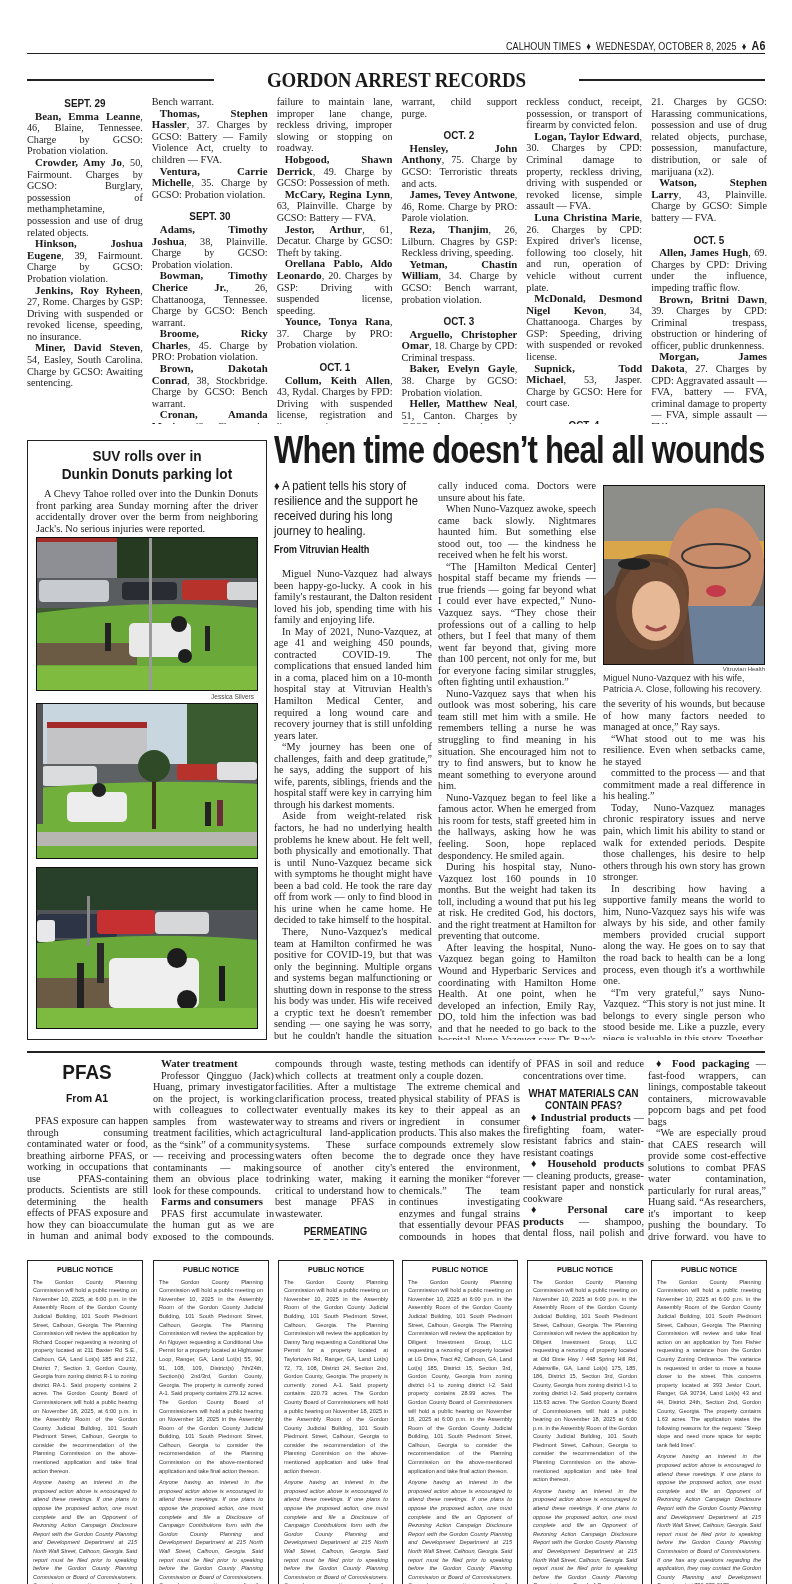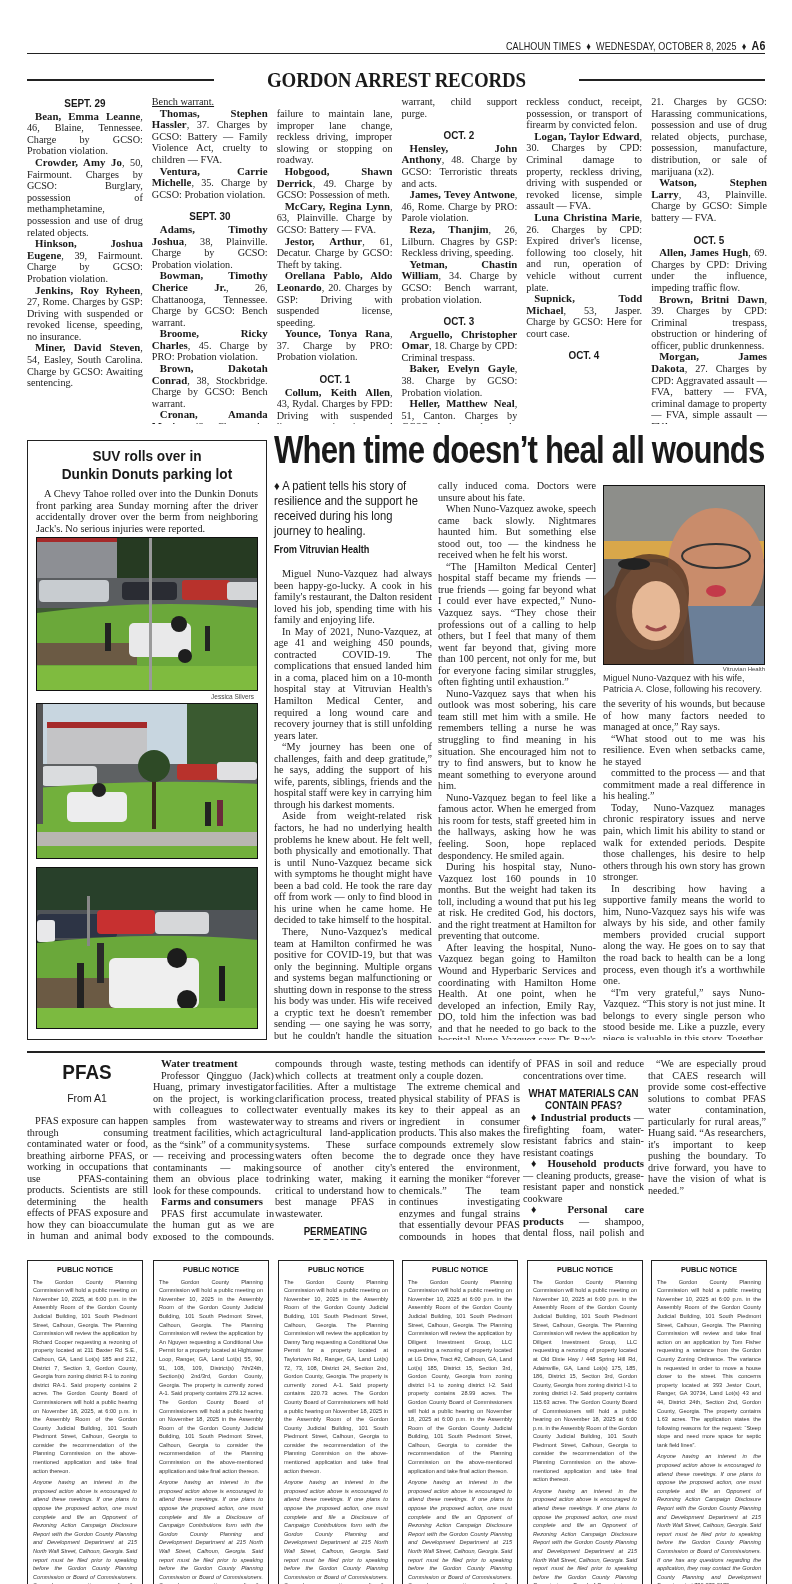--- a/index.html
+++ b/index.html
@@ -38,21 +38,21 @@
   .story-col p { text-indent: 8px; }
   .fphoto { position: absolute; left: 603px; top: 485px; width: 162px; height: 180px; border: 1px solid #111; overflow: hidden; }
   .fcredit { position: absolute; left: 603px; top: 666px; width: 162px; text-align: right; font-family: "Liberation Sans", sans-serif; font-size: 6px; color: #444; }
   .fcaption { position: absolute; left: 603px; top: 673px; width: 162px; font-family: "Liberation Sans", sans-serif; font-size: 9px; line-height: 11px; color: #333; }
 
   
   .hdiv { position: absolute; left: 27px; top: 1051px; width: 738px; height: 1.5px; background: #222; }
 
   
   .pfas-title { position: absolute; left: 27px; top: 1060px; width: 120px; text-align: center; font-family: "Liberation Sans", sans-serif; font-weight: bold; font-size: 21px; transform: scaleX(0.9); }
-  .pfas-from { position: absolute; left: 27px; top: 1092px; width: 120px; text-align: center; font-family: "Liberation Sans", sans-serif; font-weight: normal; font-size: 10.5px; }
+  .pfas-from { position: absolute; left: 27px; top: 1092px; width: 120px; text-align: center; font-family: "Liberation Sans", sans-serif; font-weight: bold; font-size: 10.5px; }
   .pcol { position: absolute; top: 1058px; width: 121px; font-family: "Liberation Serif", serif; font-size: 10.2px; line-height: 11.5px; text-align: justify; overflow: hidden; height: 182px; }
   .pcol p { text-indent: 8px; }
   .pcol .sub { font-weight: bold; font-size: 10.8px; text-indent: 8px; }
   .pcol .shead { font-family: "Liberation Sans", sans-serif; font-weight: bold; font-size: 10.5px; text-align: center; margin: 7px 0 1px; transform: scaleX(0.92); }
   .pcol .blt b { font-weight: bold; font-size: 10.8px; }
 
   
   .notice { position: absolute; top: 1260px; width: 116px; border: 1px solid #222; padding: 5px 5px 4px; font-family: "Liberation Sans", sans-serif; font-size: 5.6px; line-height: 8.6px; color: #333; transform: none; }
   .notice h3 { font-size: 7.2px; font-weight: bold; text-align: center; margin-bottom: 3px; color: #111; }
   .notice p { text-align: justify; margin-bottom: 3px; }
@@ -80,56 +80,57 @@
 <div class="arrests" id="arrests">
     <div class="acol">
       <div class="date">SEPT. 29</div>
       <p><b>Bean, Emma Leanne</b><span>, 46, Blaine, Tennessee. Charge by GCSO: Probation violation.</span></p>
       <p><b>Crowder, Amy Jo</b><span>, 50, Fairmount. Charges by GCSO: Burglary, possession of methamphetamine, possession and use of drug related objects.</span></p>
       <p><b>Hinkson, Joshua Eugene</b><span>, 39, Fairmount. Charge by GCSO: Probation violation.</span></p>
       <p><b>Jenkins, Roy Ryheen</b><span>, 27, Rome. Charges by GSP: Driving with suspended or revoked license, speeding, no insurance.</span></p>
       <p><b>Miner, David Steven</b><span>, 54, Easley, South Carolina. Charge by GCSO: Awaiting sentencing.</span></p>
     </div>
     <div class="acol">
-      <p style="text-indent: 0px; text-decoration: underline;"><b></b><span>Bench warrant.</span></p>
+      <p style="text-indent: 0px;"><b></b><span>Bench warrant.</span></p>
       <p><b>Thomas, Stephen Hassler</b><span>, 37. Charges by GCSO: Battery — Family Violence Act, cruelty to children — FVA.</span></p>
       <p><b>Ventura, Carrie Michelle</b><span>, 35. Charge by GCSO: Probation violation.</span></p>
       <div class="date gap">SEPT. 30</div>
       <p><b>Adams, Timothy Joshua</b><span>, 38, Plainville. Charge by GCSO: Probation violation.</span></p>
       <p><b>Bowman, Timothy Cherice Jr.</b><span>, 26, Chattanooga, Tennessee. Charge by GCSO: Bench warrant.</span></p>
       <p><b>Broome, Ricky Charles</b><span>, 45. Charge by PRO: Probation violation.</span></p>
       <p><b>Brown, Dakotah Conrad</b><span>, 38, Stockbridge. Charge by GCSO: Bench warrant.</span></p>
       <p><b>Cronan, Amanda Marie</b><span>, 42. Charge by GCSO: Financial transaction fraud.</span></p>
     </div>
     <div class="acol">
-      <p style="text-indent: 0px; margin-top: 12px;"><b></b><span>failure to maintain lane, improper lane change, reckless driving, improper slowing or stopping on roadway.</span></p>
+      <p style="text-indent: 0px;"><b></b><span>failure to maintain lane, improper lane change, reckless driving, improper slowing or stopping on roadway.</span></p>
       <p><b>Hobgood, Shawn Derrick</b><span>, 49. Charge by GCSO: Possession of meth.</span></p>
       <p><b>McCary, Regina Lynn</b><span>, 63, Plainville. Charge by GCSO: Battery — FVA.</span></p>
       <p><b>Jestor, Arthur</b><span>, 61, Decatur. Charge by GCSO: Theft by taking.</span></p>
       <p><b>Orellana Pablo, Aldo Leonardo</b><span>, 20. Charges by GSP: Driving with suspended license, speeding.</span></p>
       <p><b>Younce, Tonya Rana</b><span>, 37. Charge by PRO: Probation violation.</span></p>
       <div class="date gap">OCT. 1</div>
       <p><b>Collum, Keith Allen</b><span>, 43, Rydal. Charges by FPD: Driving with suspended license, registration and license requirement.</span></p>
     </div>
     <div class="acol">
       <p style="text-indent: 0px;"><b></b><span>warrant, child support purge.</span></p>
       <div class="date gap">OCT. 2</div>
-      <p><b>Hensley, John Anthony</b><span>, 48. Charge by GCSO: Terroristic threats and acts.</span></p>
+      <p><b>Hensley, John Anthony</b><span>, 75. Charge by GCSO: Terroristic threats and acts.</span></p>
       <p><b>James, Tevey Antwone</b><span>, 46, Rome. Charge by PRO: Parole violation.</span></p>
       <p><b>Reza, Thanjim</b><span>, 26, Lilburn. Chagres by GSP: Reckless driving, speeding.</span></p>
       <p><b>Yetman, Chastin William</b><span>, 34. Charge by GCSO: Bench warrant, probation violation.</span></p>
       <div class="date gap">OCT. 3</div>
       <p><b>Arguello, Christopher Omar</b><span>, 18. Charge by CPD: Criminal trespass.</span></p>
       <p><b>Baker, Evelyn Gayle</b><span>, 38. Charge by GCSO: Probation violation.</span></p>
       <p><b>Heller, Matthew Neal</b><span>, 51, Canton. Charges by GCSO: Aggravated assault, possession of a firearm or knife during commission of or attempt to commit certain crimes,</span></p>
     </div>
     <div class="acol">
       <p style="text-indent: 0px;"><b></b><span>reckless conduct, receipt, possession, or transport of firearm by convicted felon.</span></p>
       <p><b>Logan, Taylor Edward</b><span>, 30. Charges by CPD: Criminal damage to property, reckless driving, driving with suspended or revoked license, simple assault — FVA.</span></p>
       <p><b>Luna Christina Marie</b><span>, 26. Charges by CPD: Expired driver's license, following too closely, hit and run, operation of vehicle without current plate.</span></p>
+      <p><b>McDonald, Desmond Nigel Kevon</b><span>, 34, Chattanooga. Charges by GSP: Speeding, driving with suspended or revoked license.</span></p>
       <p><b>Supnick, Todd Michael</b><span>, 53, Jasper. Charge by GCSO: Here for court case.</span></p>
       <div class="date gap">OCT. 4</div>
     </div>
     <div class="acol">
       <p style="text-indent: 0px;"><b></b><span>21. Charges by GCSO: Harassing communications, possession and use of drug related objects, purchase, possession, manufacture, distribution, or sale of marijuana (x2).</span></p>
       <p><b>Watson, Stephen Larry</b><span>, 43, Plainville. Charge by GCSO: Simple battery — FVA.</span></p>
       <div class="date gap">OCT. 5</div>
       <p><b>Allen, James Hugh</b><span>, 69. Charges by CPD: Driving under the influence, impeding traffic flow.</span></p>
       <p><b>Brown, Britni Dawn</b><span>, 39. Charges by CPD: Criminal trespass, obstruction or hindering of officer, public drunkenness.</span></p>
       <p><b>Morgan, James Dakota</b><span>, 27. Charges by CPD: Aggravated assault — FVA, battery — FVA, criminal damage to property — FVA, simple assault — FVA.</span></p>
@@ -283,20 +284,21 @@
   <p>The extreme chemical and physical stability of PFAS is key to their appeal as an ingredient in consumer products. This also makes the compounds extremely slow to degrade once they have entered the environment, earning the moniker “forever chemicals.” The team continues investigating enzymes and fungal strains that essentially devour PFAS compounds in hopes that they can facilitate faster breakdown</p>
 </div>
 <div class="pcol" style="left:523px;">
   <p style="text-indent:0">of PFAS in soil and reduce concentrations over time.</p>
   <div class="shead">WHAT MATERIALS CAN CONTAIN PFAS?</div>
   <p class="blt"><b>♦ Industrial products</b><span> — firefighting foam, water-resistant fabrics and stain-resistant coatings</span></p>
   <p class="blt"><b>♦ Household products</b><span> — cleaning products, grease-resistant paper and nonstick cookware</span></p>
   <p class="blt"><b>♦ Personal care products</b><span> — shampoo, dental floss, nail polish and eye makeup</span></p>
 </div>
 <div class="pcol" style="left:648px; width:118px;">
+  <p class="blt"><b>♦ Food packaging</b><span> — fast-food wrappers, can linings, compostable takeout containers, microwavable popcorn bags and pet food bags</span></p>
   <p>“We are especially proud that CAES research will provide some cost-effective solutions to combat PFAS water contamination, particularly for rural areas,” Huang said. “As researchers, it's important to keep pushing the boundary. To drive forward, you have to have the vision of what is needed.”</p>
 </div>
 
 <div id="notices">
     <div class="notice" style="left: 27px;">
       <h3>PUBLIC NOTICE</h3>
       <p>The Gordon County Planning Commission will hold a public meeting on November 10, 2025, at 6:00 p.m. in the Assembly Room of the Gordon County Judicial Building, 101 South Piedmont Street, Calhoun, Georgia. The Planning Commission will review the application by Richard Cooper requesting a rezoning of property located at 211 Baxter Rd S.E., Calhoun, GA, Land Lot(s) 185 and 212, District 7, Section 3, Gordon County, Georgia from zoning district R-1 to zoning district RA-1. Said property contains 2 acres. The Gordon County Board of Commissioners will hold a public hearing on November 18, 2025, at 6:00 p.m. in the Assembly Room of the Gordon County Judicial Building, 101 South Piedmont Street, Calhoun, Georgia to consider the recommendation of the Planning Commission on the above-mentioned application and take final action thereon.</p>
       <p class="it">Anyone having an interest in the proposed action above is encouraged to attend these meetings. If one plans to oppose the proposed action, one must complete and file an Opponent of Rezoning Action Campaign Disclosure Report with the Gordon County Planning and Development Department at 215 North Wall Street, Calhoun, Georgia. Said report must be filed prior to speaking before the Gordon County Planning Commission or Board of Commissioners. If one has any questions regarding the application, they may contact the Gordon County Planning and Development Department at 706-879-2175.</p>
     </div>
     <div class="notice" style="left: 153px;">

